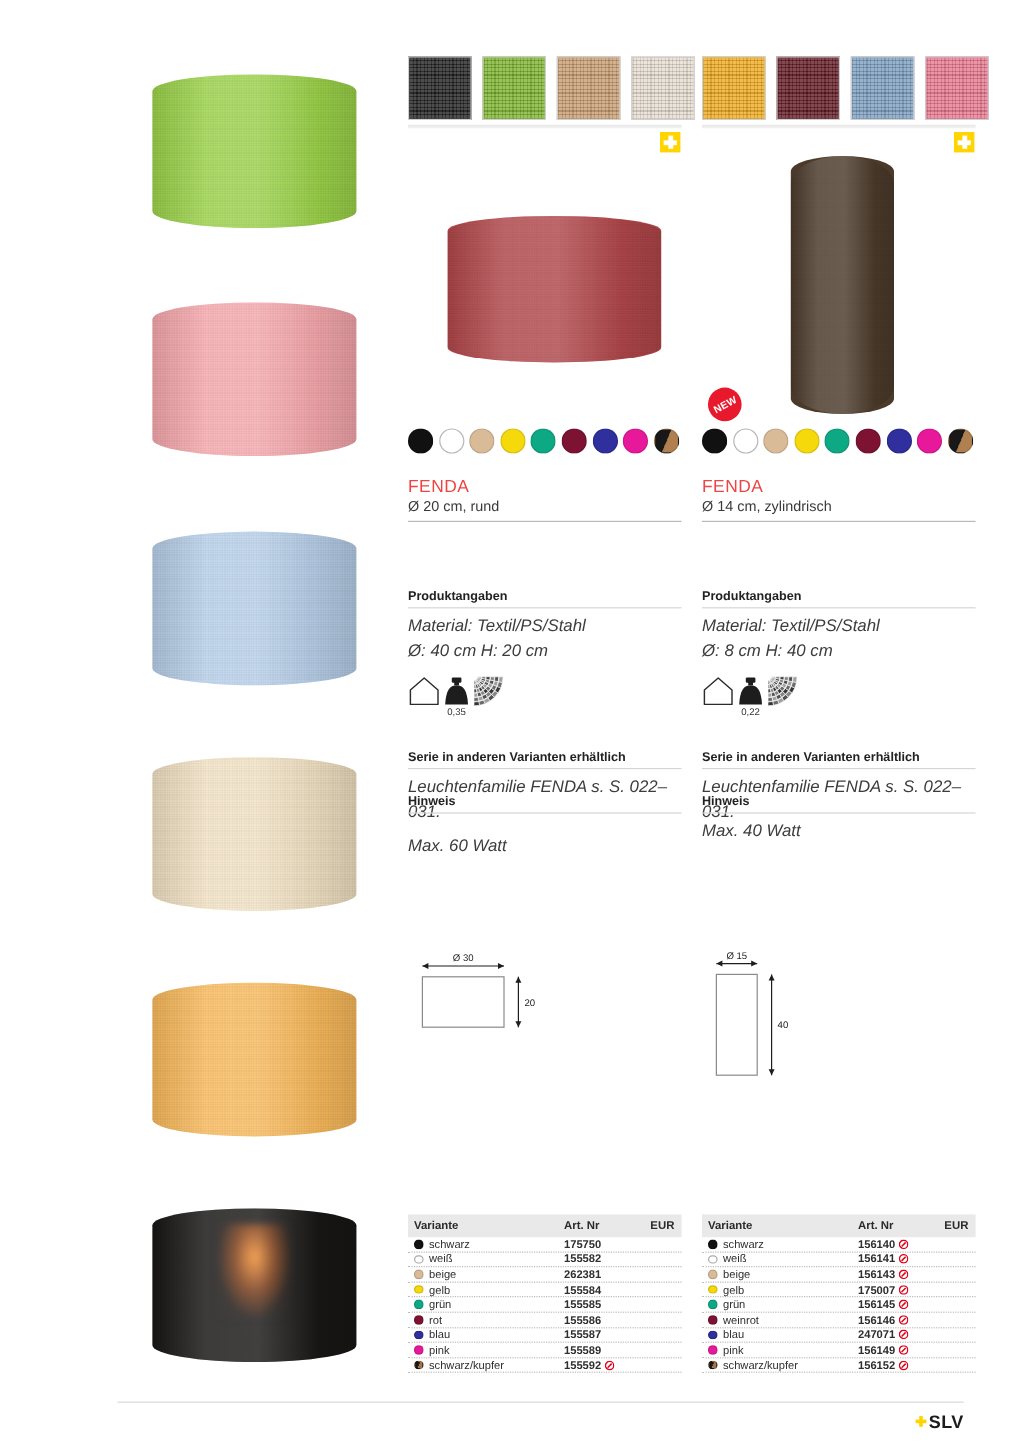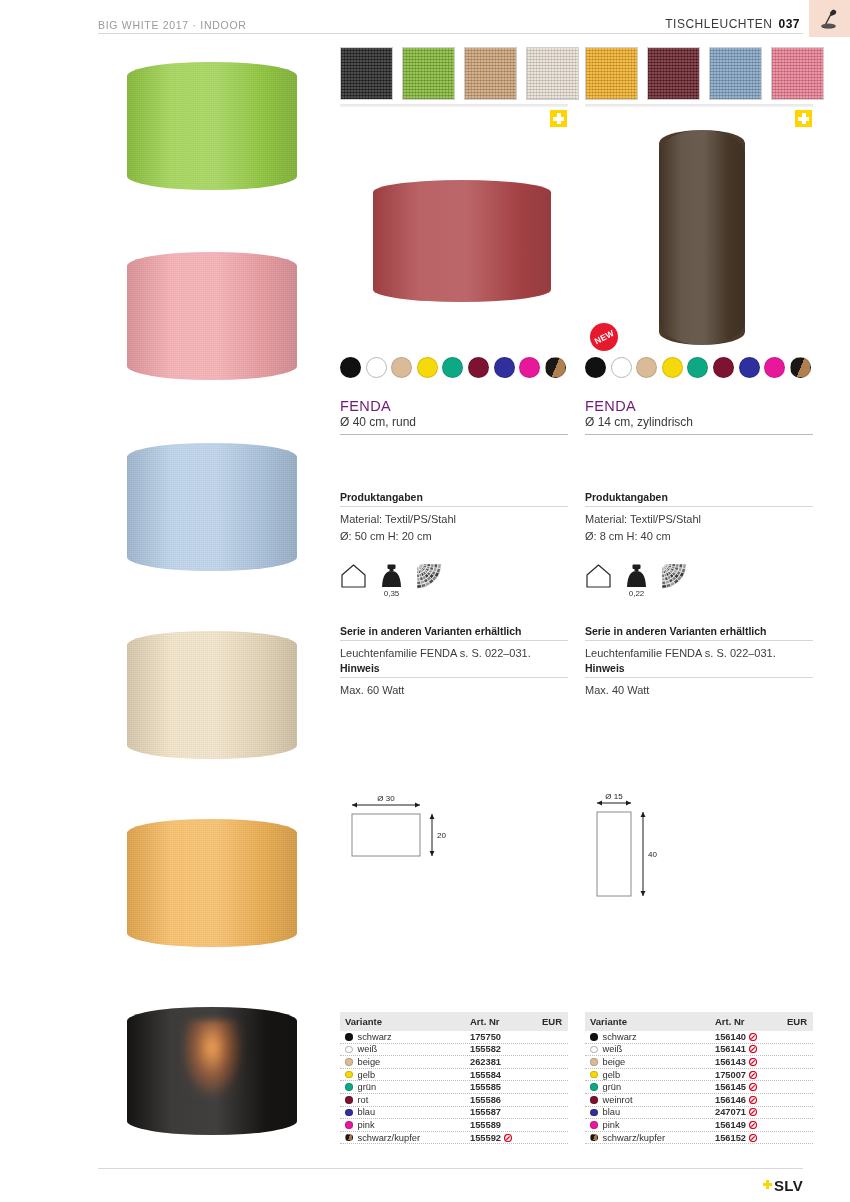--- a/index.html
+++ b/index.html
@@ -115,31 +115,31 @@
     width: 21px; height: 21px; border-radius: 50%;
     border: 1px solid rgba(0,0,0,.12);
   }
   .dot.white { border: 1px solid #b8b8b8; }
   .dot.split {
     background: linear-gradient(112deg, #181818 0 50%, #b08050 50% 100%) !important;
   }
 
   
   .title-block { position: absolute; top: 398px; left: 0; width: 228px; }
-  .title-main { font-size: 14.5px; letter-spacing: .4px; color: #701a75; }
+  .title-main { font-size: 14.5px; letter-spacing: .4px; color: #ef4444; }
   .title-sub { font-size: 12px; color: #3a3a3a; margin-top: 1px; }
   .rule { height: 1px; background: #b9b9b9; width: 100%; }
   .rule-light { height: 1px; background: #d6d6d6; width: 100%; }
 
   .sec { position: absolute; left: 0; width: 228px; }
   .sec h4 { font-size: 10.5px; font-weight: bold; color: #222; margin-bottom: 3px; }
-  .sec .line { font-size: 11px; color: #3c3c3c; line-height: 1.5; }
-
-  
-  .picto-row { position: absolute; left: 0; display: flex; align-items: flex-start; gap: 11px; }
+  .sec .line { font-size: 14px; color: #3c3c3c; line-height: 1.5; font-style: italic; }
+
+  
+  .picto-row { position: absolute; left: 0; display: flex; align-items: flex-start; }
   .picto { position: relative; }
   .weight-label {
     position: absolute; left: 0; width: 100%; top: 26px;
     text-align: center; font-size: 8px; color: #333;
   }
 
   
   .tech { position: absolute; left: 0; }
 
   
@@ -178,35 +178,20 @@
   .slv-logo .word { font-size: 15px; font-weight: bold; letter-spacing: .3px; color: #1b1b1b; }
   .slv-plus { position: relative; width: 9px; height: 12px; }
   .slv-plus .v { position: absolute; left: 3px; top: 0; width: 3px; height: 9px; background: #ffd400; }
   .slv-plus .h { position: absolute; left: 0; top: 3px; width: 9px; height: 3px; background: #ffd400; }
 </style>
 </head>
 <body>
 
 <div class="page">
 
-  <div class="header">
-    <div class="header-rule"></div>
-    <div class="header-left">BIG WHITE 2017 · INDOOR</div>
-    <div class="header-right">
-      <span>TISCHLEUCHTEN</span><span class="pgnum">037</span>
-    </div>
-    <div class="header-tab">
-      <svg width="22" height="24" viewBox="0 0 22 24">
-        <path d="M13 3.2c1.6-.9 3.4-.3 4 1.1.6 1.4-.2 2.9-1.8 3.5l-3 1.1-1.3-3.1z" fill="#2b2b2b"></path>
-        <path d="M12.2 6.6 L6.5 17.5" stroke="#2b2b2b" stroke-width="1.3" fill="none"></path>
-        <ellipse cx="9.5" cy="19.4" rx="7.2" ry="2.1" fill="#3a3a3a"></ellipse>
-        <ellipse cx="9.5" cy="18.7" rx="7.2" ry="2.1" fill="#555"></ellipse>
-      </svg>
-    </div>
-  </div>
 
   <div class="left-strip">
       <div class="shade" style="top: 62px; height: 128px; background: rgb(156, 211, 74);">
         <div class="shade-inner"></div>
         <div class="shade-sheen"></div>
       </div>
       <div class="shade" style="top: 252px; height: 128px; background: rgb(246, 168, 173);">
         <div class="shade-inner"></div>
         <div class="shade-sheen"></div>
       </div>
@@ -260,28 +245,28 @@
         <div class="dot " style="background:#d9bb98"></div>
         <div class="dot " style="background:#f5d90a"></div>
         <div class="dot " style="background:#0da985"></div>
         <div class="dot " style="background:#7d1233"></div>
         <div class="dot " style="background:#2f2f9e"></div>
         <div class="dot " style="background:#e8189b"></div>
         <div class="dot split" style="background:#111111"></div>
       </div>
       <div class="title-block">
        <div class="title-main">FENDA</div>
-       <div class="title-sub">Ø 40 cm, rund</div>
+       <div class="title-sub">Ø 20 cm, rund</div>
        <div class="rule" style="margin-top:5px"></div>
      </div>
       <div class="sec" style="top:491px">
        <h4>Produktangaben</h4>
        <div class="rule-light"></div>
        <div class="line" style="margin-top:4px">Material: Textil/PS/Stahl</div>
-       <div class="line">Ø: 50 cm   H: 20 cm</div>
+       <div class="line">Ø: 40 cm   H: 20 cm</div>
      </div>
       <div class="picto-row" style="top:563px">
        <div class="picto"><svg width="27" height="26" viewBox="0 0 27 26">
     <path d="M2 24 V12 L13.5 2 L25 12 V24 Z" fill="#fff" stroke="#2b2b2b" stroke-width="1.2" stroke-linejoin="round"></path>
   </svg></div>
        <div class="picto"><svg width="27" height="26" viewBox="0 0 27 26">
     <rect x="9.5" y="1.5" width="8" height="4.5" rx="1" fill="#1d1d1d"></rect>
     <rect x="11.5" y="5" width="4" height="3" fill="#1d1d1d"></rect>
     <path d="M4 24 C4.6 12 8 8 13.5 8 C19 8 22.4 12 23 24 Z" fill="#1d1d1d"></path>
   </svg>
@@ -339,21 +324,21 @@
           </svg></div>
      </div>
       <div class="sec" style="top:625px">
        <h4>Serie in anderen Varianten erhältlich</h4>
        <div class="rule-light"></div>
        <div class="line" style="margin-top:4px">Leuchtenfamilie FENDA s. S. 022–031.</div>
      </div>
      <div class="sec" style="top:662px">
        <h4>Hinweis</h4>
        <div class="rule-light"></div>
-       <div class="line" style="margin-top:4px">Max. 60 Watt</div>
+       <div class="line" style="margin-top:16px">Max. 60 Watt</div>
      </div>
       <div class="tech" style="top:792px"><svg width="126" height="82" viewBox="0 0 126 82">
        <rect x="12" y="22" width="68" height="42" fill="#fff" stroke="#8a8a8a" stroke-width="1"></rect>
        <line x1="12" y1="13" x2="80" y2="13" stroke="#1d1d1d" stroke-width="1"></line>
        <polygon points="12,13 17,10.5 17,15.5" fill="#1d1d1d"></polygon>
        <polygon points="80,13 75,10.5 75,15.5" fill="#1d1d1d"></polygon>
        <text x="46" y="9" font-size="8" font-family="Liberation Sans, sans-serif" fill="#1d1d1d" text-anchor="middle">Ø 30</text>
        <line x1="92" y1="22" x2="92" y2="64" stroke="#1d1d1d" stroke-width="1"></line>
        <polygon points="92,22 89.5,27 94.5,27" fill="#1d1d1d"></polygon>
        <polygon points="92,64 89.5,59 94.5,59" fill="#1d1d1d"></polygon>

